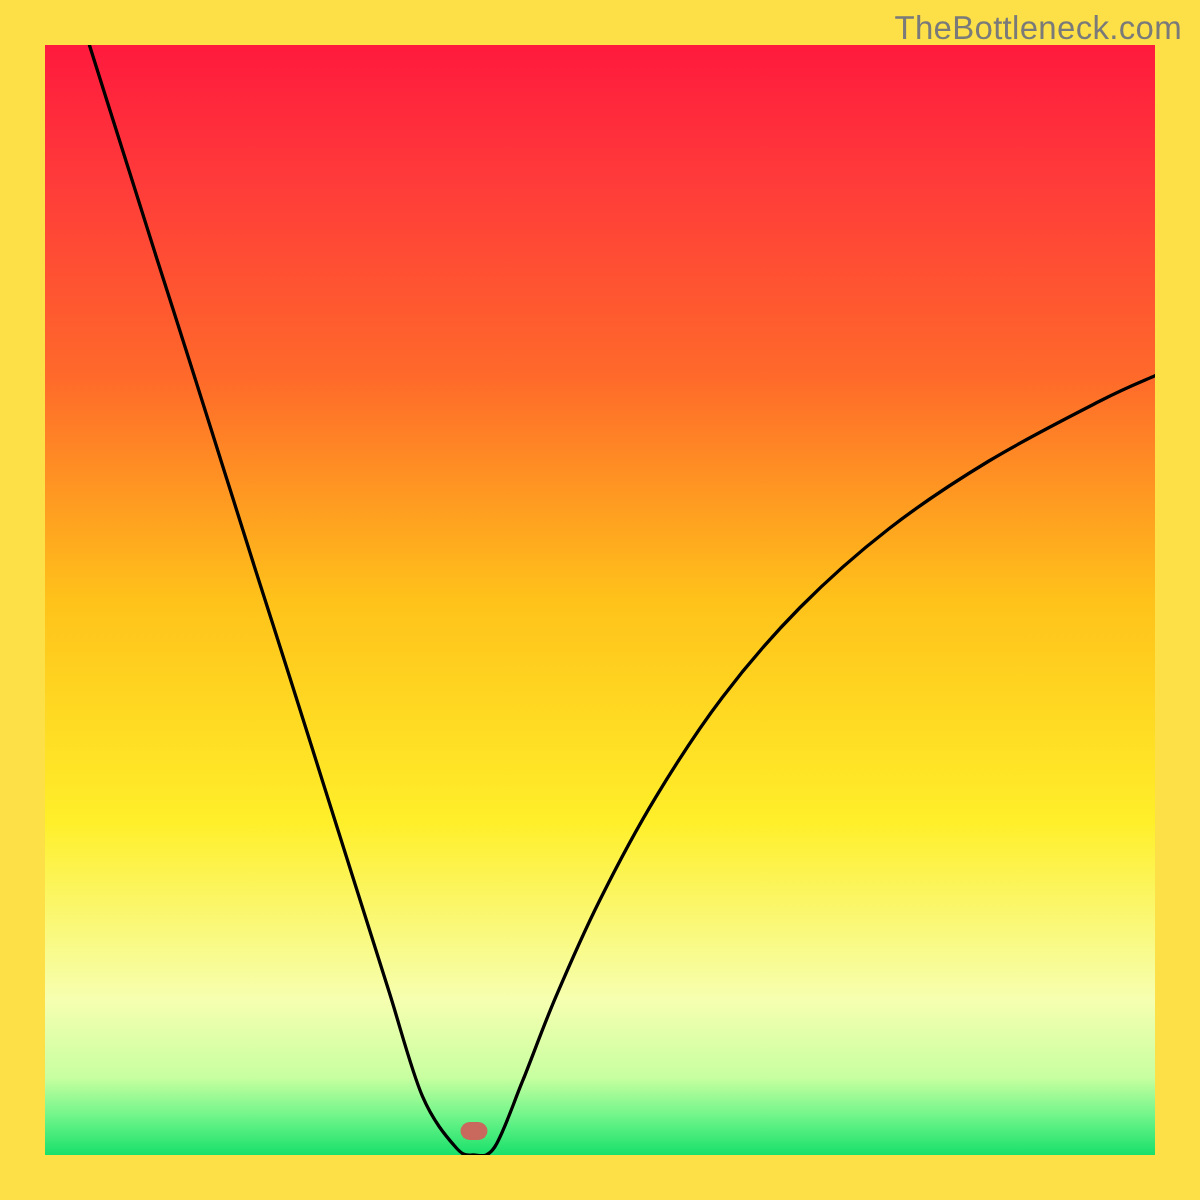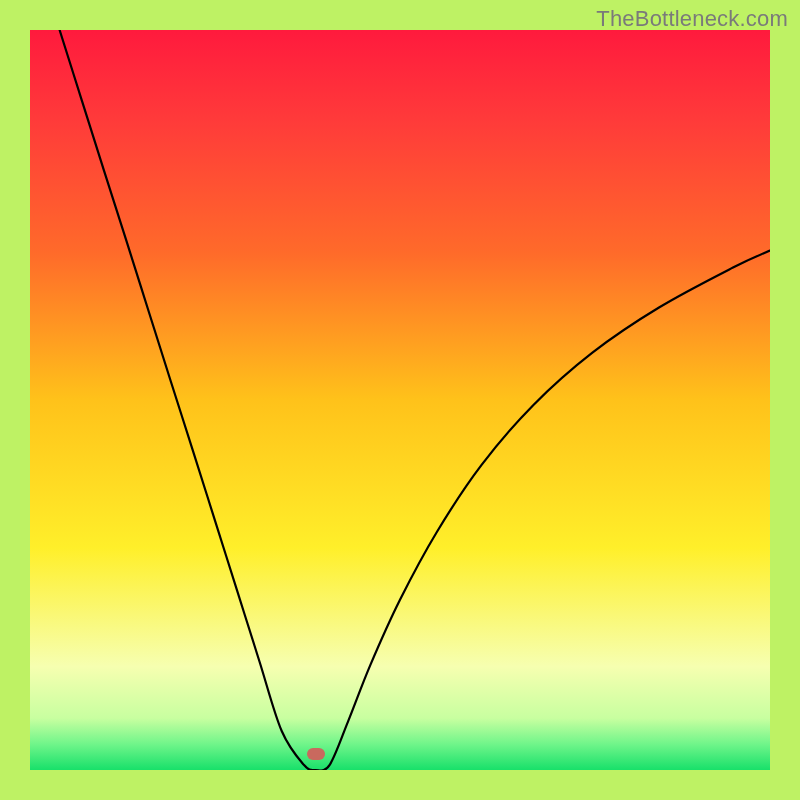--- a/index.html
+++ b/index.html
@@ -10,21 +10,21 @@
     background: #000;
     overflow: hidden;
     font-family: Arial, Helvetica, sans-serif;
   }
   .frame {
     position: absolute;
     top: 0;
     left: 0;
     width: 800px;
     height: 800px;
-    background: #bef264;
+    background: #fde047;
     text-decoration: underline;
   }
   .plot-area {
     position: absolute;
     top: 30px;
     left: 30px;
     width: 740px;
     height: 740px;
     overflow: hidden;
   }

